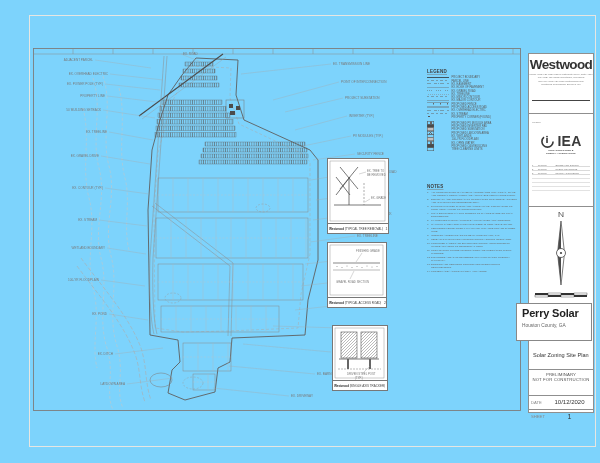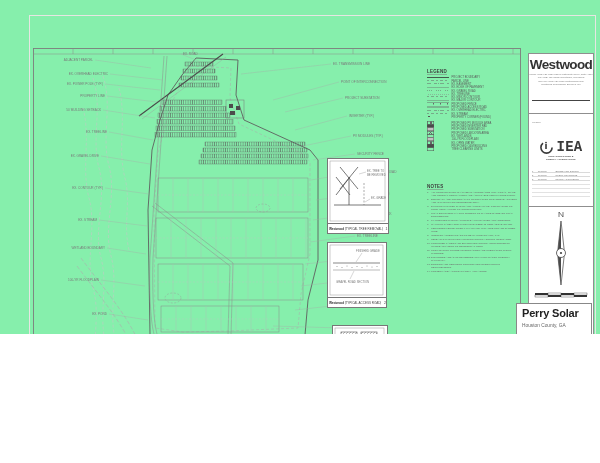--- a/index.html
+++ b/index.html
@@ -1,16 +1,16 @@
 <!DOCTYPE html>
 <html><head>
 <meta charset="utf-8">
 <style>
   html,body{margin:0;padding:0;background:#fff;}
-  #stage{position:relative;width:600px;height:334px;background:#86efac;overflow:hidden;
+  #stage{position:relative;width:600px;height:463px;background:#7dd3fc;overflow:hidden;
          font-family:"Liberation Sans",sans-serif;color:#444;}
   .paper{position:absolute;left:29px;top:15px;width:565px;height:430px;border:1px solid #e6e6e2;}
   #plansvg{position:absolute;left:33px;top:48px;}
 
   
   .tiny{transform:scale(.5);transform-origin:0 0;width:200%;}
 
   
   .legend{position:absolute;left:427px;top:66px;width:88px;}
   .legend-title{font-size:9px;font-weight:bold;color:#3d3d3d;letter-spacing:.4px;border-bottom:1px solid #777;display:inline-block;margin-bottom:2px;}
@@ -53,21 +53,21 @@
   .tb{position:absolute;left:528px;top:53px;width:64px;height:358px;border:1px solid #8f8f8f;background:#fff;}
   .tb-sec{position:absolute;left:0;right:0;}
   .sec-firm{top:0;height:59px;text-align:center;}
   .firm-name{font-size:13.5px;font-weight:800;letter-spacing:-.6px;color:#333;margin-top:3px;}
   .firm-lines{margin-top:1px;}
   .firm-lines .tiny{text-align:center;}
   .firm-line{font-size:4.8px;color:#777;line-height:1.35;white-space:nowrap;}
   .firm-rule{position:absolute;left:3px;right:3px;top:46px;border-top:1.6px solid #444;}
   .sec-client{top:59px;height:93px;border-top:1px solid #8f8f8f;padding:2px 3px 0 3px;box-sizing:border-box;}
   .client-label{font-size:5px;color:#888;}
-  .iea-row{display:flex;align-items:center;justify-content:center;margin-top:17px;font-family:Liberation Mono, monospace;}
+  .iea-row{display:flex;align-items:center;justify-content:center;margin-top:11px;}
   .iea-text{font-size:14px;font-weight:800;color:#3a3a3a;letter-spacing:.3px;margin-left:2px;}
   .iea-tag{text-align:center;margin-top:0;}
   .iea-tag .tiny{text-align:center;}
   .iea-tag-line{font-size:4.6px;font-weight:bold;color:#3a3a3a;line-height:1.2;letter-spacing:.2px;white-space:nowrap;}
   .revs{margin-top:3px;}
   .rev-row{display:flex;border-bottom:.6px solid #b5b5b5;height:7px;align-items:center;font-size:4.6px;color:#777;}
   .rev-no{width:10%;}.rev-date{width:30%;}.rev-desc{width:60%;white-space:nowrap;overflow:hidden;}
   .rev-empty{border-bottom:.6px solid #c4c4c4;height:7px;}
   .sec-compass{top:152px;height:98px;border-top:1px solid #8f8f8f;display:flex;align-items:center;justify-content:center;}
   .sec-stitle{top:293px;height:22px;padding:5px 0 0 4px;box-sizing:border-box;}

